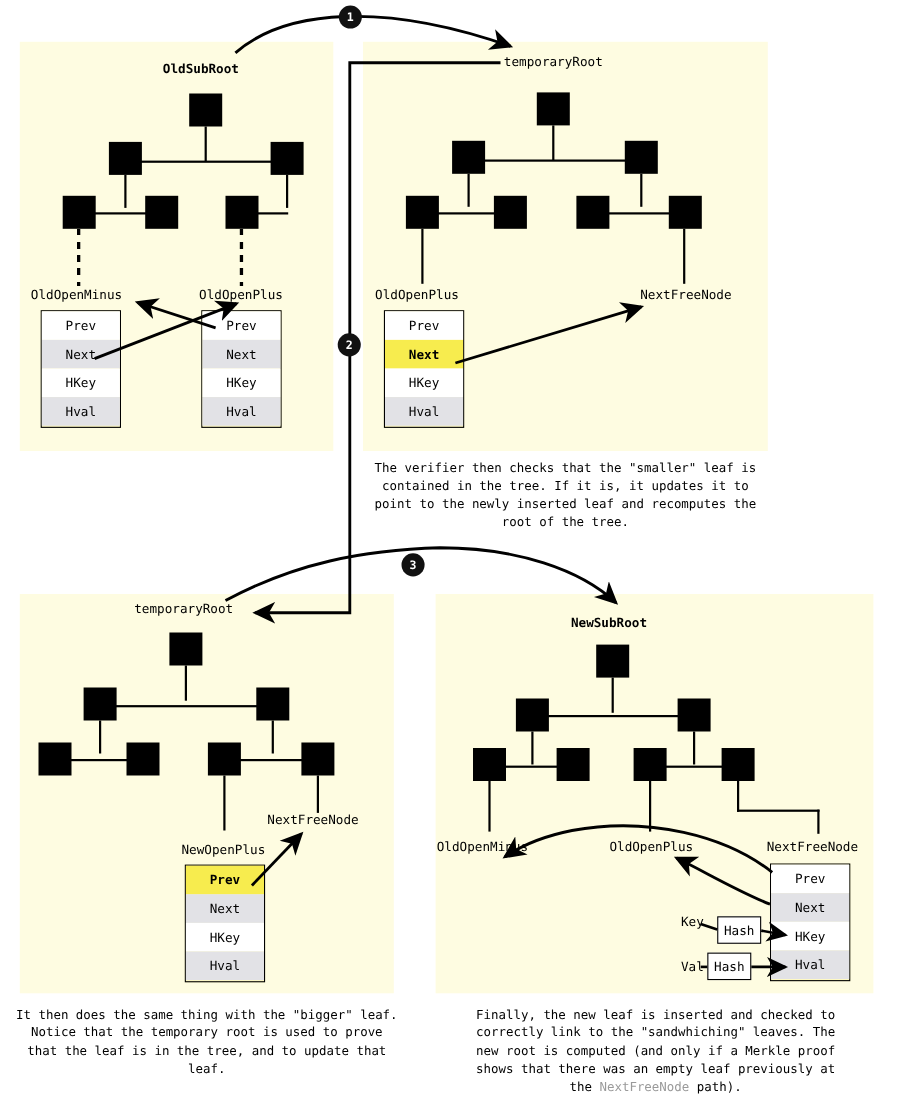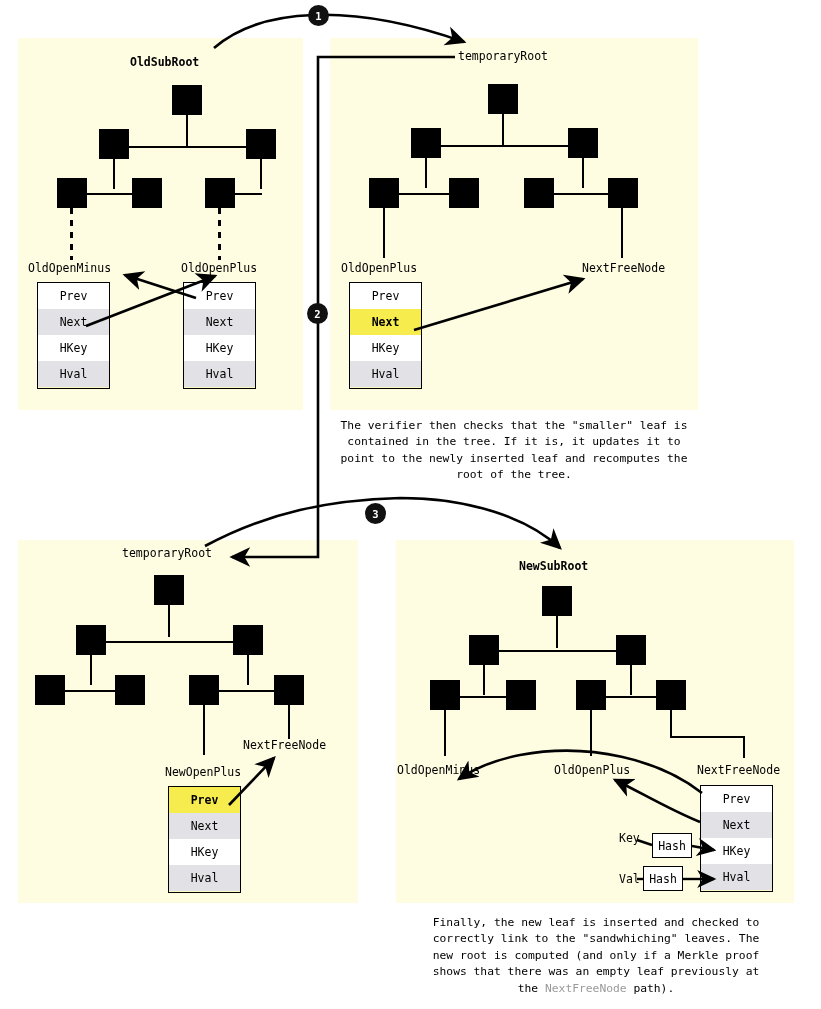--- a/index.html
+++ b/index.html
@@ -43,21 +43,21 @@
   svg.ovl{position:absolute;left:0;top:0;width:821px;height:1009px;
           pointer-events:none;overflow:visible;z-index:20;}
 </style>
 </head>
 <body>
 
 <div class="stage">
 
   <div class="panel" style="left:18px;top:38px;width:285px;height:372px;"></div>
 
-  <div class="lbl bold" style="left:130px;top:55px;">OldSubRoot</div>
+  <div class="lbl bold" style="left:148px;top:55px;">OldSubRoot</div>
 
   <div class="node" style="left:172px;top:85px;width:30px;height:30px;"></div>
   <div class="vline" style="left:186px;top:115px;height:32px;"></div>
   <div class="node" style="left:99px;top:129px;width:30px;height:30px;"></div>
   <div class="node" style="left:246px;top:129px;width:30px;height:30px;"></div>
   <div class="hline" style="left:113px;top:146px;width:148px;"></div>
   <div class="vline" style="left:113px;top:159px;height:30px;"></div>
   <div class="vline" style="left:260px;top:159px;height:30px;"></div>
   <div class="node" style="left:57px;top:178px;width:30px;height:30px;"></div>
   <div class="node" style="left:132px;top:178px;width:30px;height:30px;"></div>
@@ -142,20 +142,24 @@
   <div class="lbl" style="left:165px;top:765px;">NewOpenPlus</div>
   <div class="lbl" style="left:243px;top:738px;">NextFreeNode</div>
 
   <div class="leaf" style="left:168px;top:786px;width:73px;height:107px;">
     <div class="cell hl">Prev</div>
     <div class="cell grey">Next</div>
     <div class="cell white">HKey</div>
     <div class="cell grey">Hval</div>
   </div>
 
+  <div class="caption" style="left:14px;top:915px;width:348px;">It then does the same thing with the "bigger" leaf.
+Notice that the temporary root is used to prove
+that the leaf is in the tree, and to update that
+leaf.</div>
 
   <div class="panel" style="left:396px;top:540px;width:398px;height:363px;"></div>
 
   <div class="lbl bold" style="left:519px;top:559px;">NewSubRoot</div>
 
   <div class="node" style="left:542px;top:586px;width:30px;height:30px;"></div>
   <div class="vline" style="left:556px;top:616px;height:32px;"></div>
   <div class="node" style="left:469px;top:635px;width:30px;height:30px;"></div>
   <div class="node" style="left:616px;top:635px;width:30px;height:30px;"></div>
   <div class="hline" style="left:483px;top:650px;width:148px;"></div>

